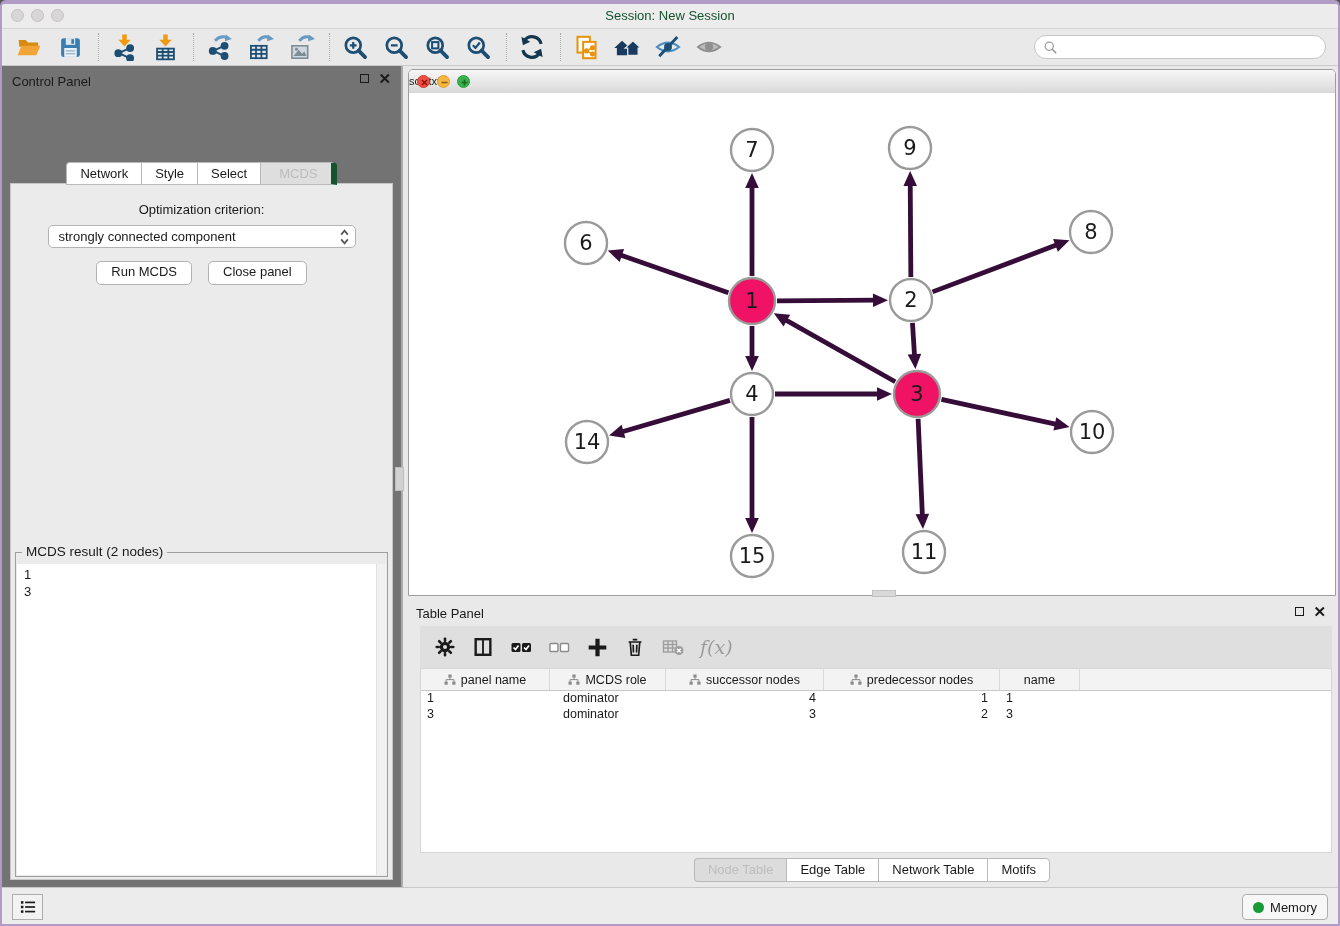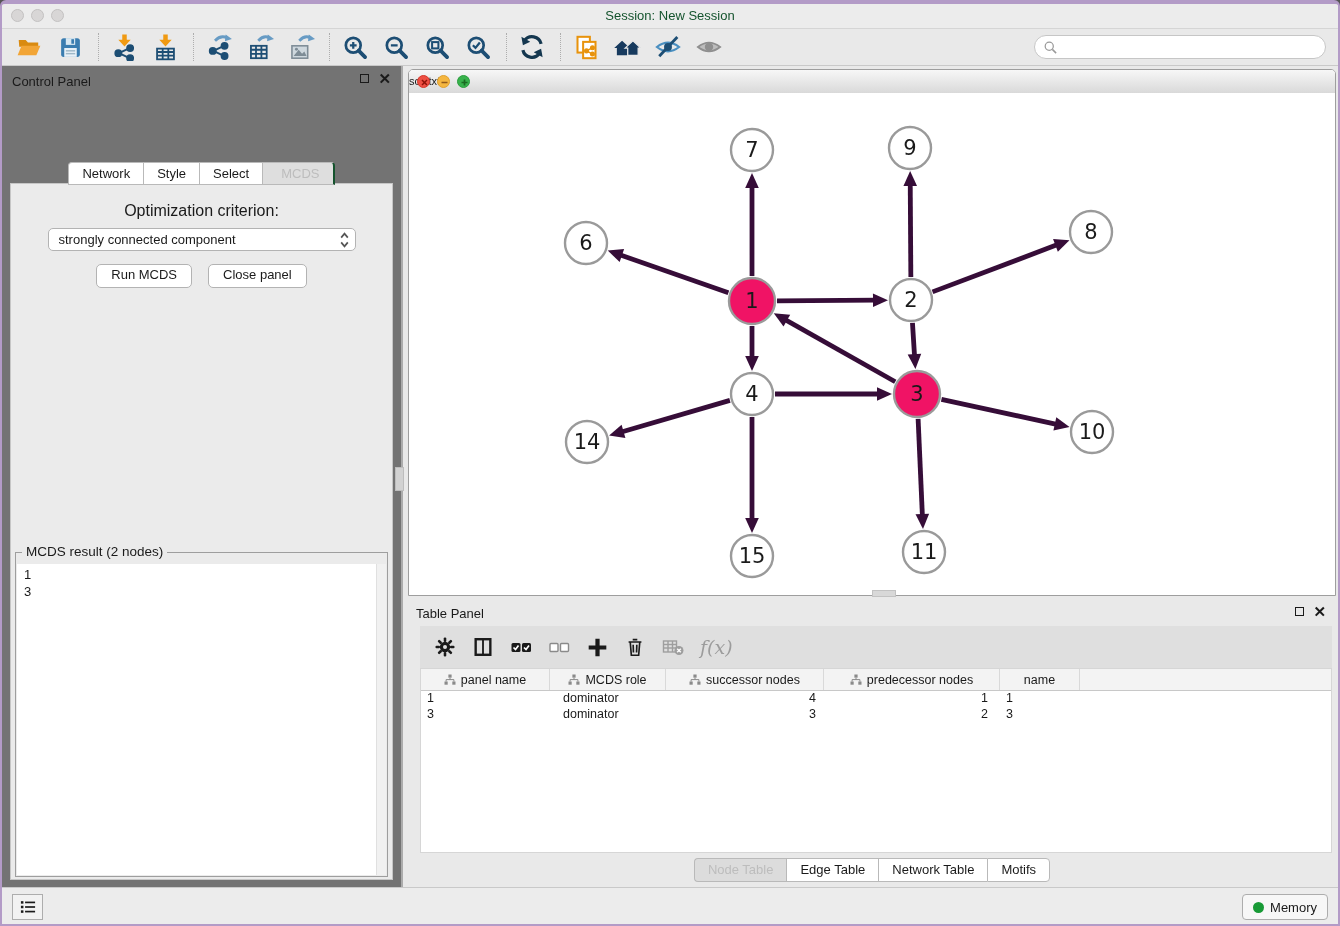--- a/index.html
+++ b/index.html
@@ -22,24 +22,24 @@
   
   .control-panel{position:absolute;left:0;top:62px;width:399px;bottom:36px;background:#737373;}
   .cp-header{position:relative;height:30px;}
   .cp-header .ptitle{position:absolute;left:10px;top:8px;font-size:13px;}
   .win-btns{position:absolute;right:10px;top:8px;display:flex;gap:9px;align-items:center;}
   .float-btn{width:9px;height:9px;border:1.6px solid #1a1a1a;box-sizing:border-box;display:inline-block;}
   .close-x{font-size:15px;font-weight:bold;line-height:9px;}
   .cp-tabs{position:absolute;left:0;right:0;top:96px;display:flex;justify-content:center;z-index:2;}
   .tab{height:21px;line-height:21px;padding:0 13px;font-size:13px;background:#fff;border:1px solid #B9B9B9;border-right:none;}
   .tab:first-child{border-radius:4px 0 0 0;}
-  .tab:last-child{border-right:2px solid #14532d;border-radius:0 4px 0 0;padding-left:18px;}
+  .tab:last-child{border-right:6px solid #14532d;border-radius:0 4px 0 0;padding-left:18px;}
   .tab.active{background:#DEDEDE;color:#BDBDBD;}
   .cp-content{position:absolute;left:8px;right:8px;top:117px;bottom:8px;background:#EBEBEB;border:1px solid #C6C6C6;}
-  .opt-label{margin-top:18px;text-align:center;font-size:16px;}
+  .opt-label{margin-top:18px;text-align:center;font-size:13px;}
   .combo{position:relative;margin:8px auto 0 auto;width:308px;height:23px;background:#fff;border:1px solid #B3B3B3;
     border-radius:5px;font-size:13px;line-height:22px;padding-left:10px;box-sizing:border-box;}
   .combo .stepper{position:absolute;right:6px;top:3px;}
   .btn-row{display:flex;justify-content:center;gap:16px;margin-top:13px;}
   .pbtn{height:22px;line-height:20px;padding:0 14px;background:#fff;border:1px solid #B3B3B3;border-radius:5px;font-size:13px;}
   .result-box{position:absolute;left:4px;right:4px;top:368px;bottom:2px;border:1px solid #9E9E9E;background:#EBEBEB;}
   .result-legend{position:absolute;left:6px;top:-9px;background:#EBEBEB;padding:0 4px;font-size:13.5px;}
   .result-text{position:absolute;left:1px;right:1px;top:11px;bottom:1px;background:#fff;font-size:13px;line-height:17px;
     padding:2px 0 0 7px;white-space:pre;overflow:hidden;}
   .result-scroll{position:absolute;right:1px;top:11px;bottom:1px;width:9px;background:#F1F1F1;border-left:1px solid #E0E0E0;}

